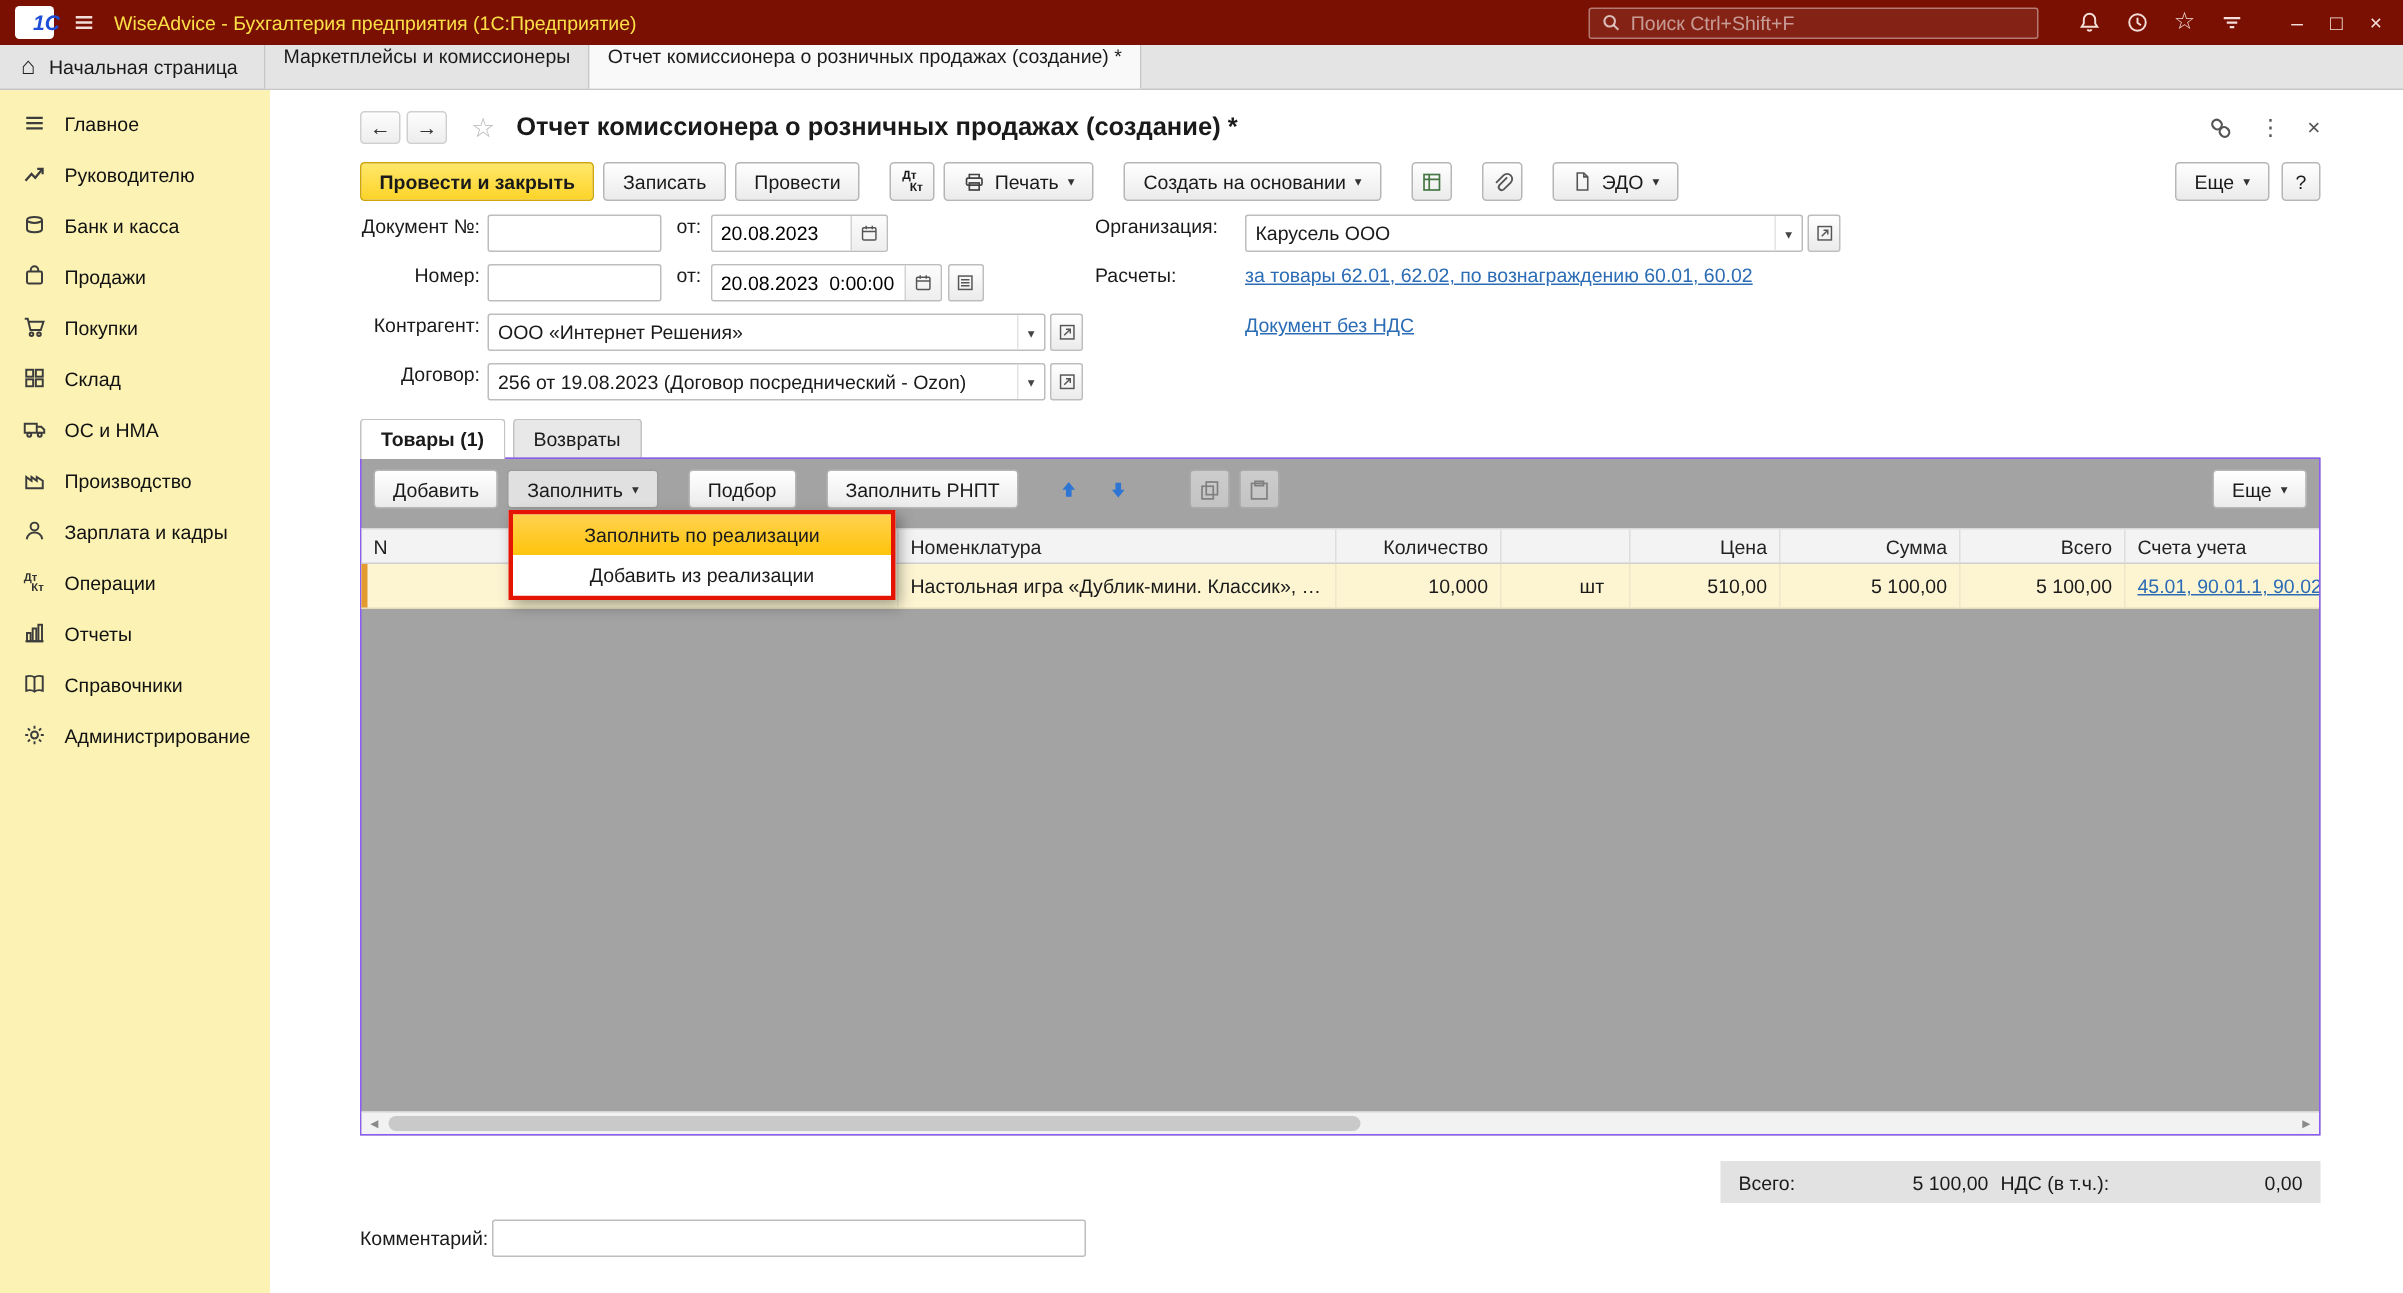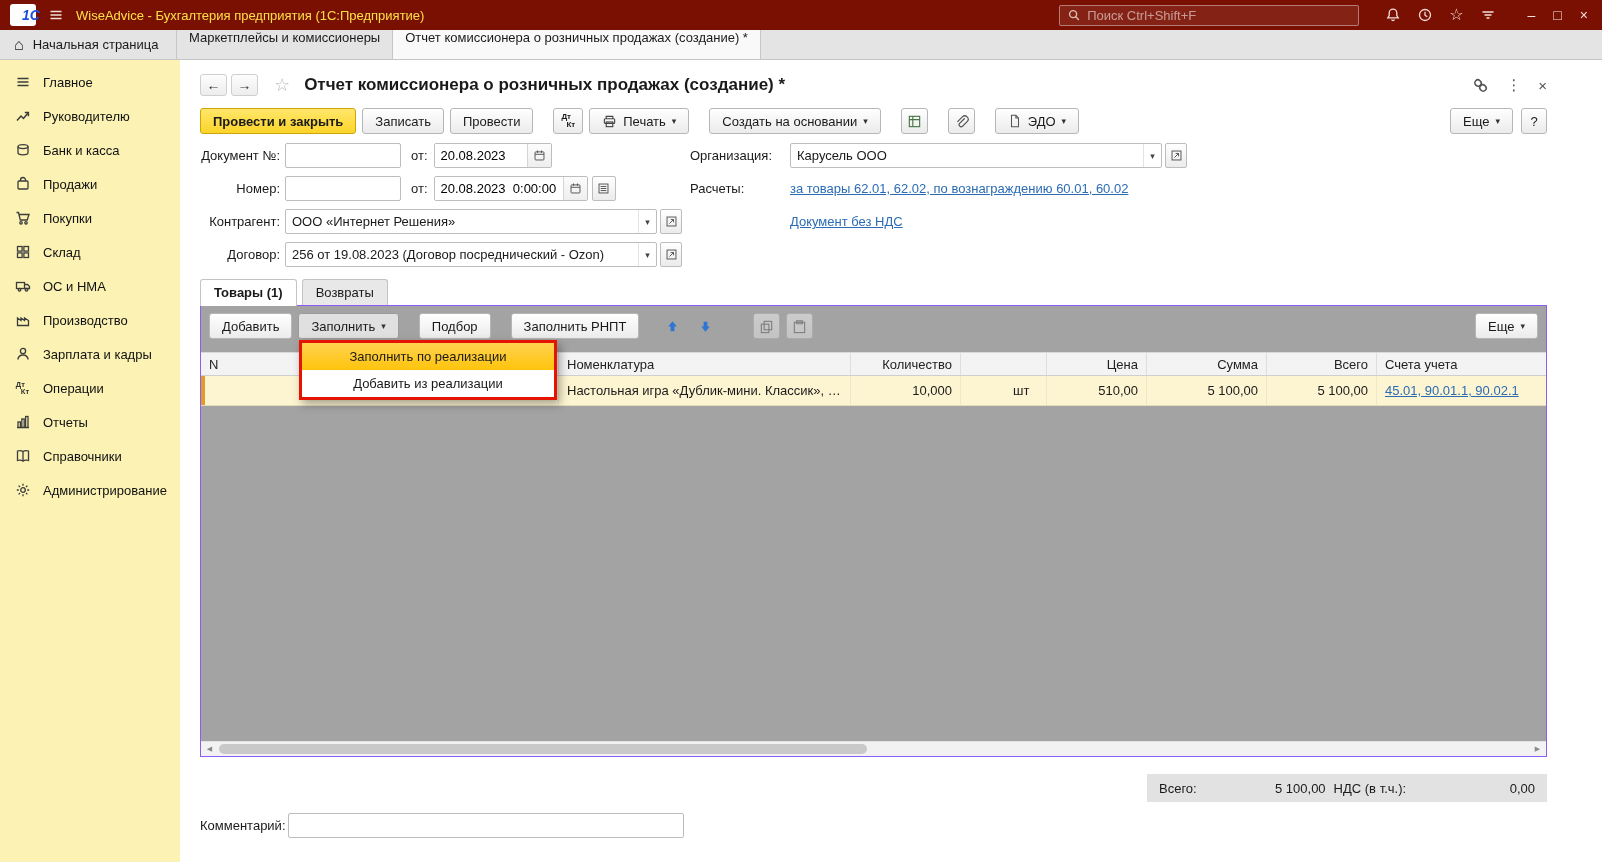--- a/index.html
+++ b/index.html
@@ -25,21 +25,21 @@
   .win-ctrls{display:flex;align-items:center;gap:18px;margin-left:20px;margin-right:4px;font-size:14px;}
   .win-ctrls span{cursor:pointer;color:#f3ded9;}
   
   .tabbar{height:30px;background:#e4e4e4;border-bottom:1px solid #c6c6c6;display:flex;align-items:stretch;}
   .home-tab{width:177px;display:flex;align-items:center;gap:9px;padding-left:14px;border-right:1px solid #c6c6c6;cursor:pointer;flex-shrink:0;}
   .home-glyph{font-size:16px;line-height:1;color:#222;}
   .tab{display:flex;align-items:center;gap:10px;padding:0 12px;border-right:1px solid #c6c6c6;background:#e4e4e4;cursor:pointer;flex-direction:column;}
   .tab.active{background:#f9f9f9;}
   .tab-close{color:#555;font-size:13px;cursor:pointer;}
   
-  .app{display:flex;height:802px;}
+  .app{display:flex;height:802px;gap:40px;}
   .sidebar{width:180px;background:var(--sidebar_bg);padding-top:5px;flex-shrink:0;}
   .side-item{height:34px;display:flex;align-items:center;gap:11px;padding-left:13px;cursor:pointer;}
   .sicon{width:19px;display:flex;justify-content:center;flex-shrink:0;}
   .slabel{font-size:13px;color:#111;white-space:nowrap;}
   .dtkt-ic{font-size:7.5px;line-height:7px;font-weight:bold;color:#333;}
   .dtkt-ic span{display:block;}
   .dtkt-ic span:last-child{margin-left:5px;}
   .main{flex:1;background:#fff;position:relative;overflow:hidden;}
   .doc{padding:10px 55px 0 20px;height:100%;}
   
@@ -57,21 +57,21 @@
   .btn.flat{border-color:transparent;background:transparent;}
   .btn.pressed{background:#e0e0e0;border-color:#9b9b9b;}
   .btn.grayed{opacity:.45;}
   .caret{font-size:9px;color:#333;}
   .dtkt-btn{font-size:8px;line-height:8px;font-weight:bold;padding:0 7px;flex-direction:column;align-items:flex-start;justify-content:center;gap:0;}
   .dtkt-btn span:last-child{margin-left:5px;}
   .tb-gap{width:8px;flex-shrink:0;}
   .toolbar-right{margin-left:auto;display:flex;gap:8px;}
   
   .form{position:relative;margin-top:9px;height:133px;}
-  .frow{display:flex;align-items:center;height:25px;margin-bottom:8px;}
+  .frow{display:flex;align-items:flex-start;height:25px;margin-bottom:8px;}
   .flabel{width:80px;text-align:right;margin-right:5px;white-space:nowrap;}
   .finput{height:25px;border:1px solid #bdbdbd;border-radius:2px;padding:0 6px;font:inherit;background:#fff;color:#1a1a1a;outline:none;}
   .finput.short{width:116px;}
   .fromlbl{margin:0 6px 0 10px;}
   .datewrap{display:flex;height:25px;border:1px solid #bdbdbd;border-radius:2px;overflow:hidden;align-items:stretch;background:#fff;}
   .datewrap input{border:none;outline:none;width:92px;padding:0 6px;font:inherit;}
   .datewrap.dtime input{width:128px;}
   .mini{width:24px;display:flex;align-items:center;justify-content:center;background:linear-gradient(#fcfcfc,#eeeeee);border-left:1px solid #d4d4d4;cursor:pointer;color:#555;}
   .minisq{width:24px;height:25px;margin-left:4px;display:flex;align-items:center;justify-content:center;border:1px solid #bdbdbd;border-radius:2px;background:linear-gradient(#fff,#ebebeb);cursor:pointer;color:#555;}
   .combo{display:flex;height:25px;width:372px;border:1px solid #bdbdbd;border-radius:2px;overflow:hidden;background:#fff;}

